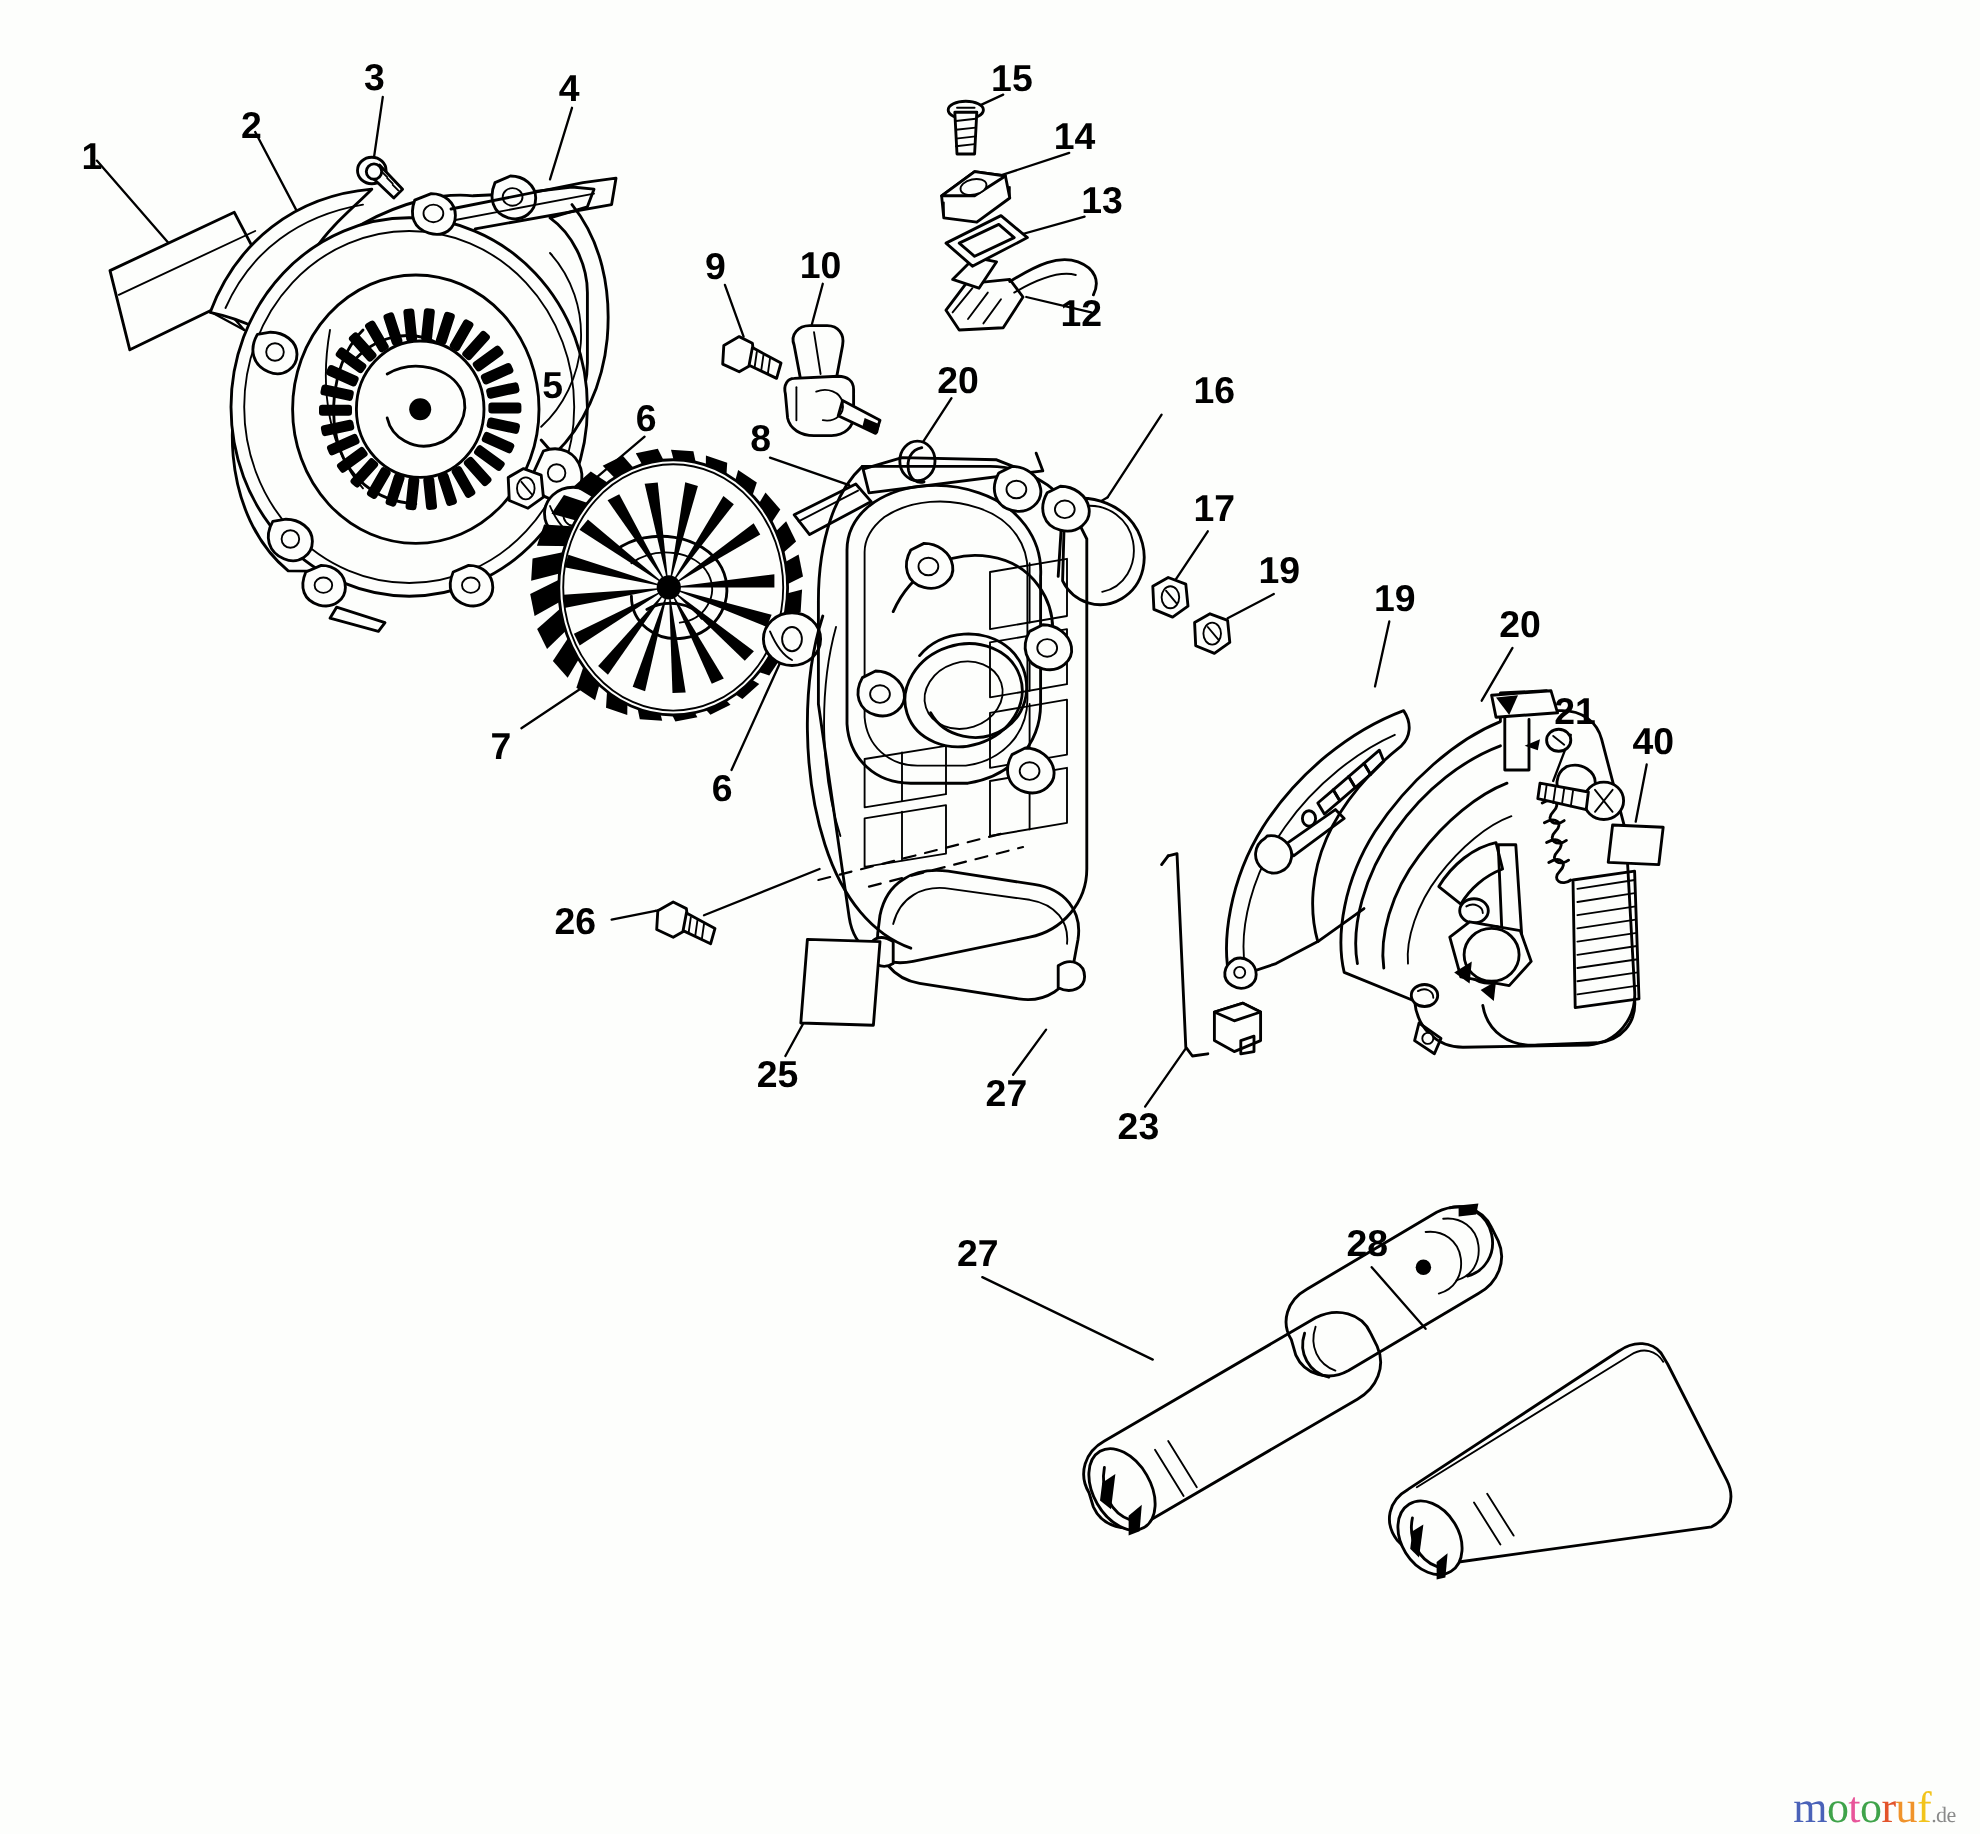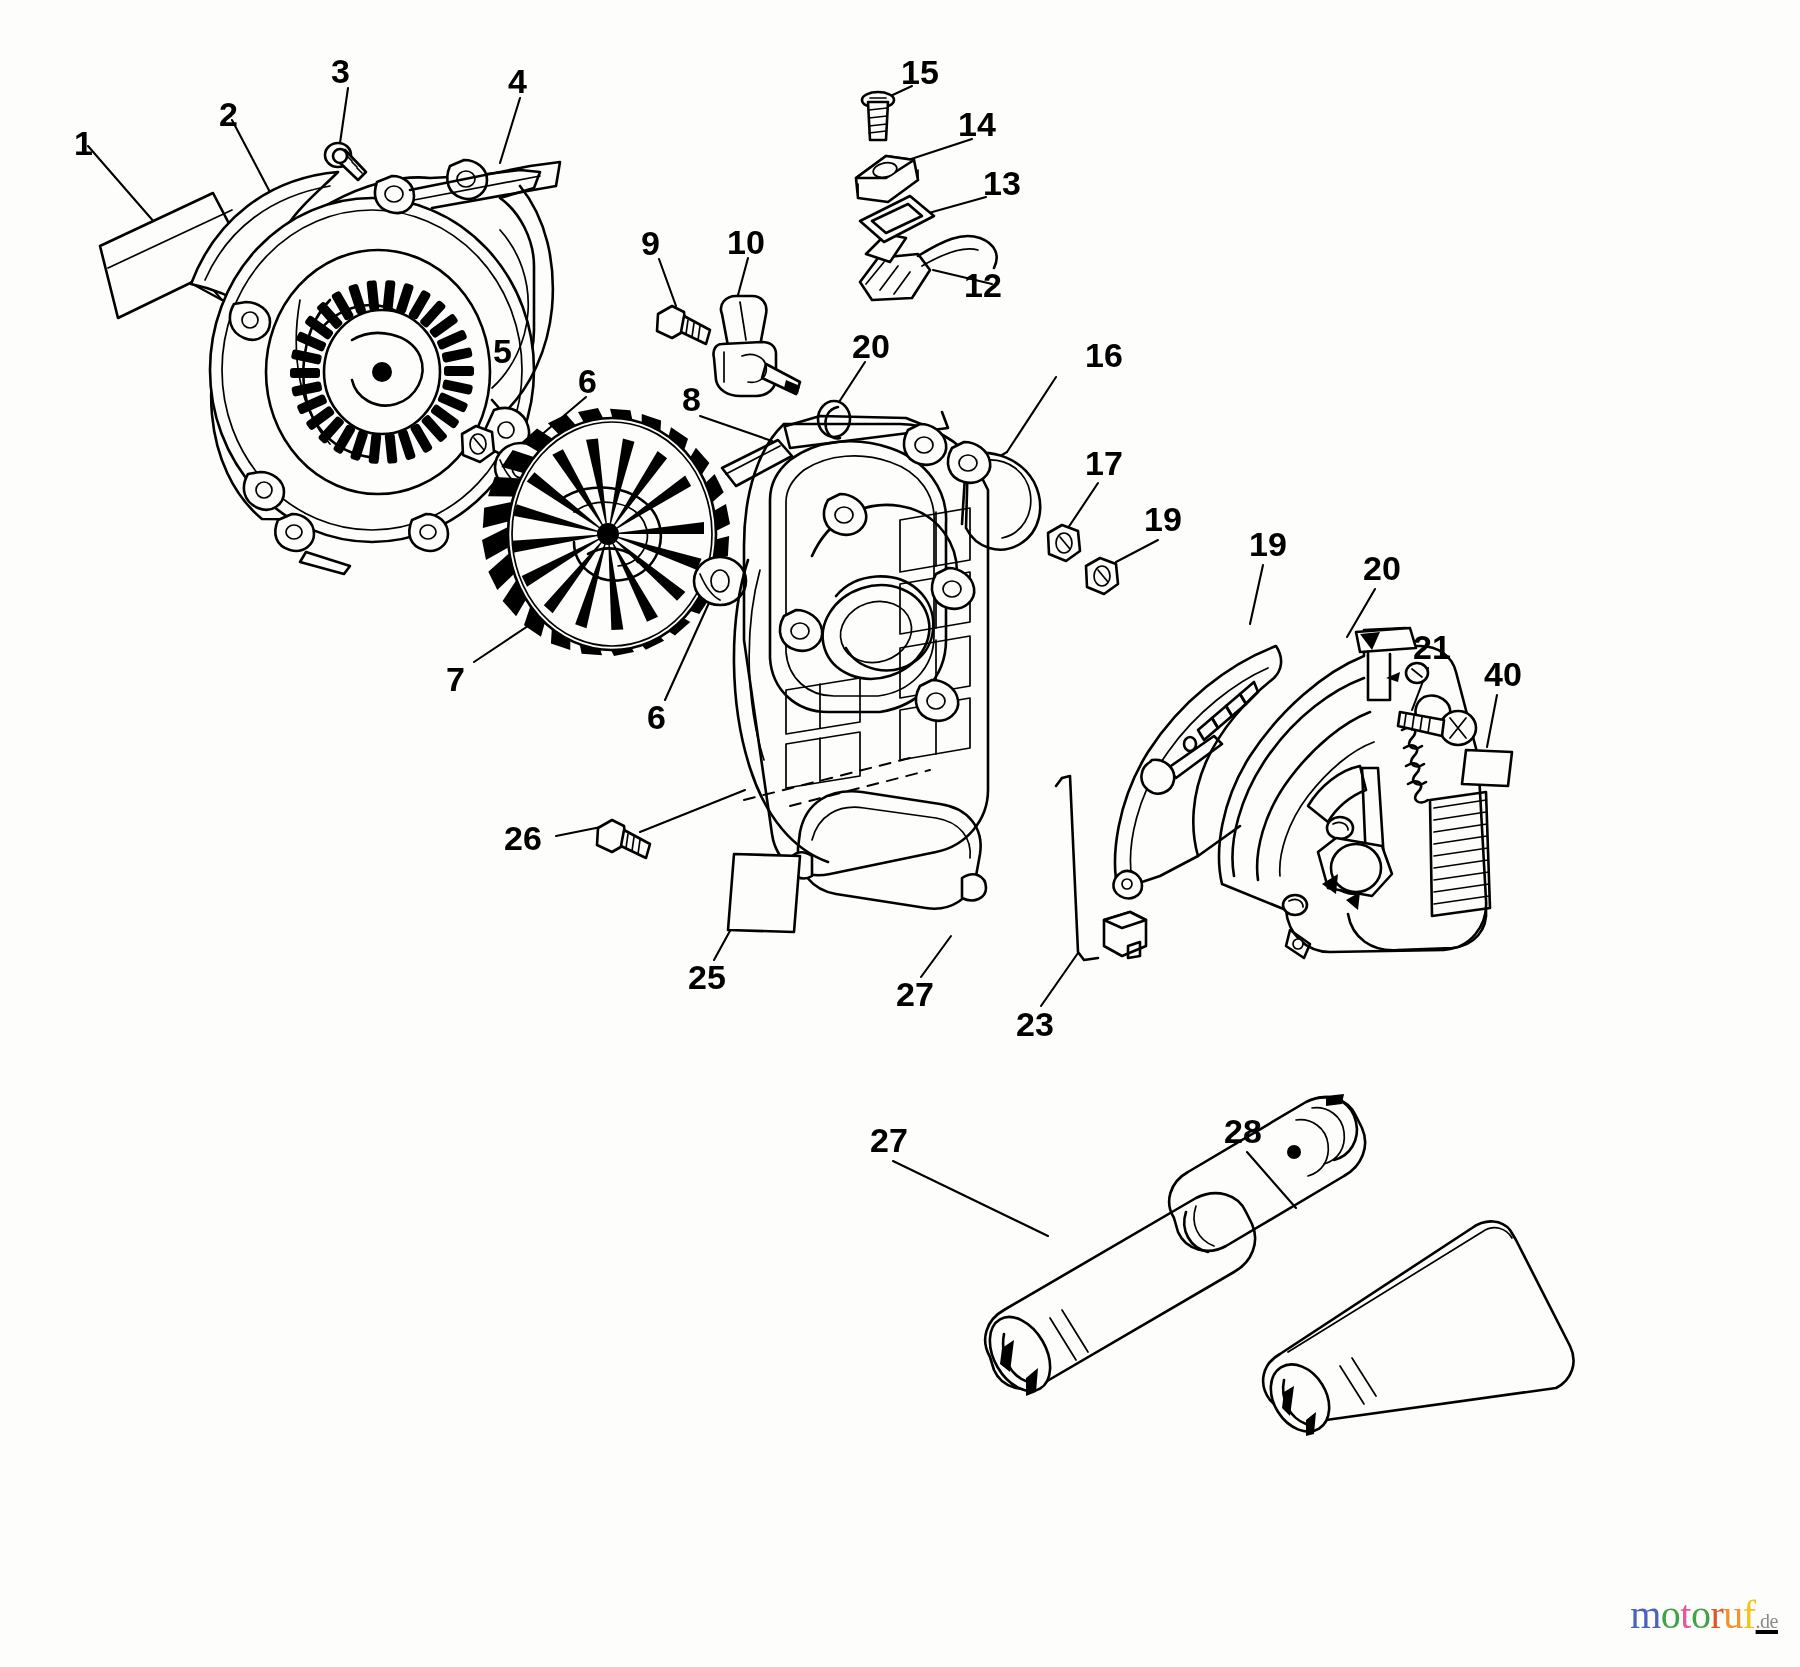--- a/index.html
+++ b/index.html
@@ -5,23 +5,23 @@
   html,body{margin:0;padding:0;background:#fdfefc;}
   body{font-family:"Liberation Sans",sans-serif;}
   #stage{position:relative;width:1800px;height:1667px;background:#fdfefc;overflow:hidden;}
   #diagram{position:absolute;left:0;top:0;width:1800px;height:1667px;}
   .callout-num{
     position:absolute;font-family:"Liberation Sans",sans-serif;
     font-weight:bold;font-size:34px;color:#000;line-height:1;
     white-space:nowrap;user-select:none;
   }
   #brand{
-    position:absolute;right:22px;bottom:32px;
+    position:absolute;right:22px;bottom:4px;
     font-family:"Liberation Serif",serif;font-size:40px;line-height:1;
-    white-space:nowrap;letter-spacing:-0.5px;text-decoration:underline;
+    white-space:nowrap;letter-spacing:-0.5px;
   }
   #brand .s{display:inline-block;}
   #brand .de{font-size:20px;color:#8a8a8a;vertical-align:baseline;}
 </style>
 </head>
 <body>
 
 <div id="stage">
 
   <svg id="diagram" viewBox="0 0 1800 1667">

